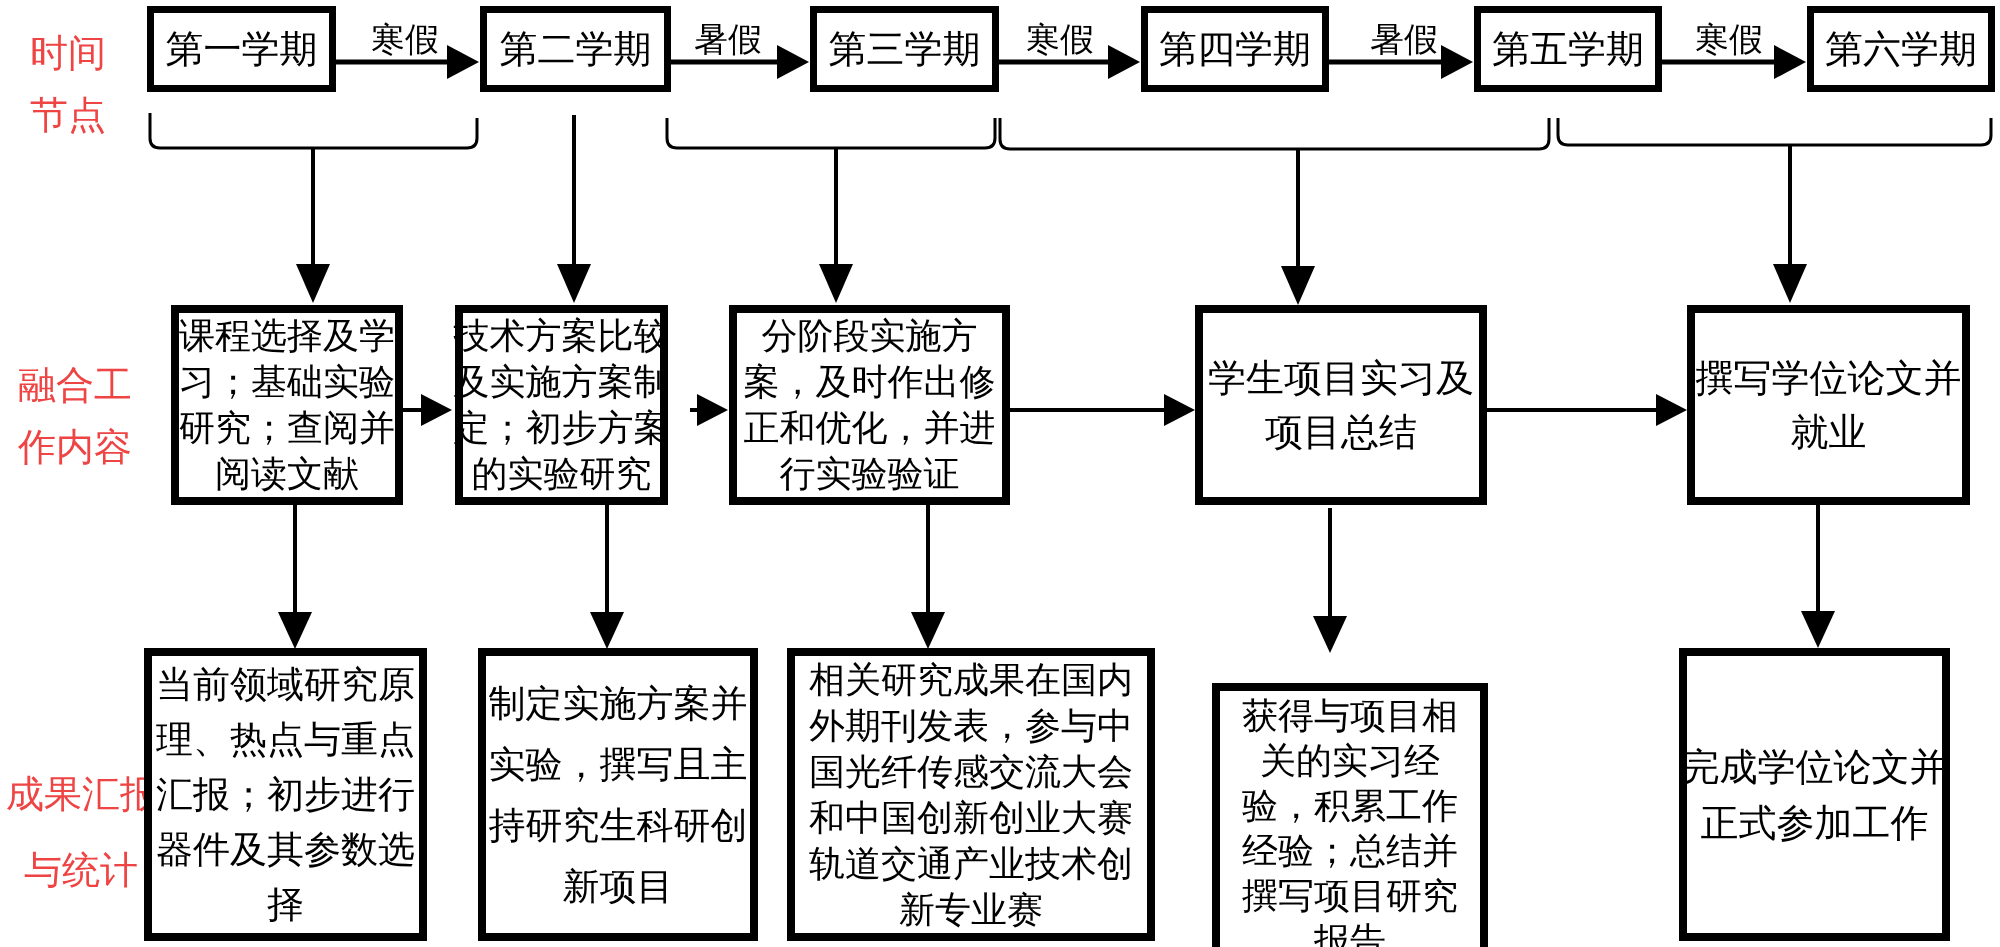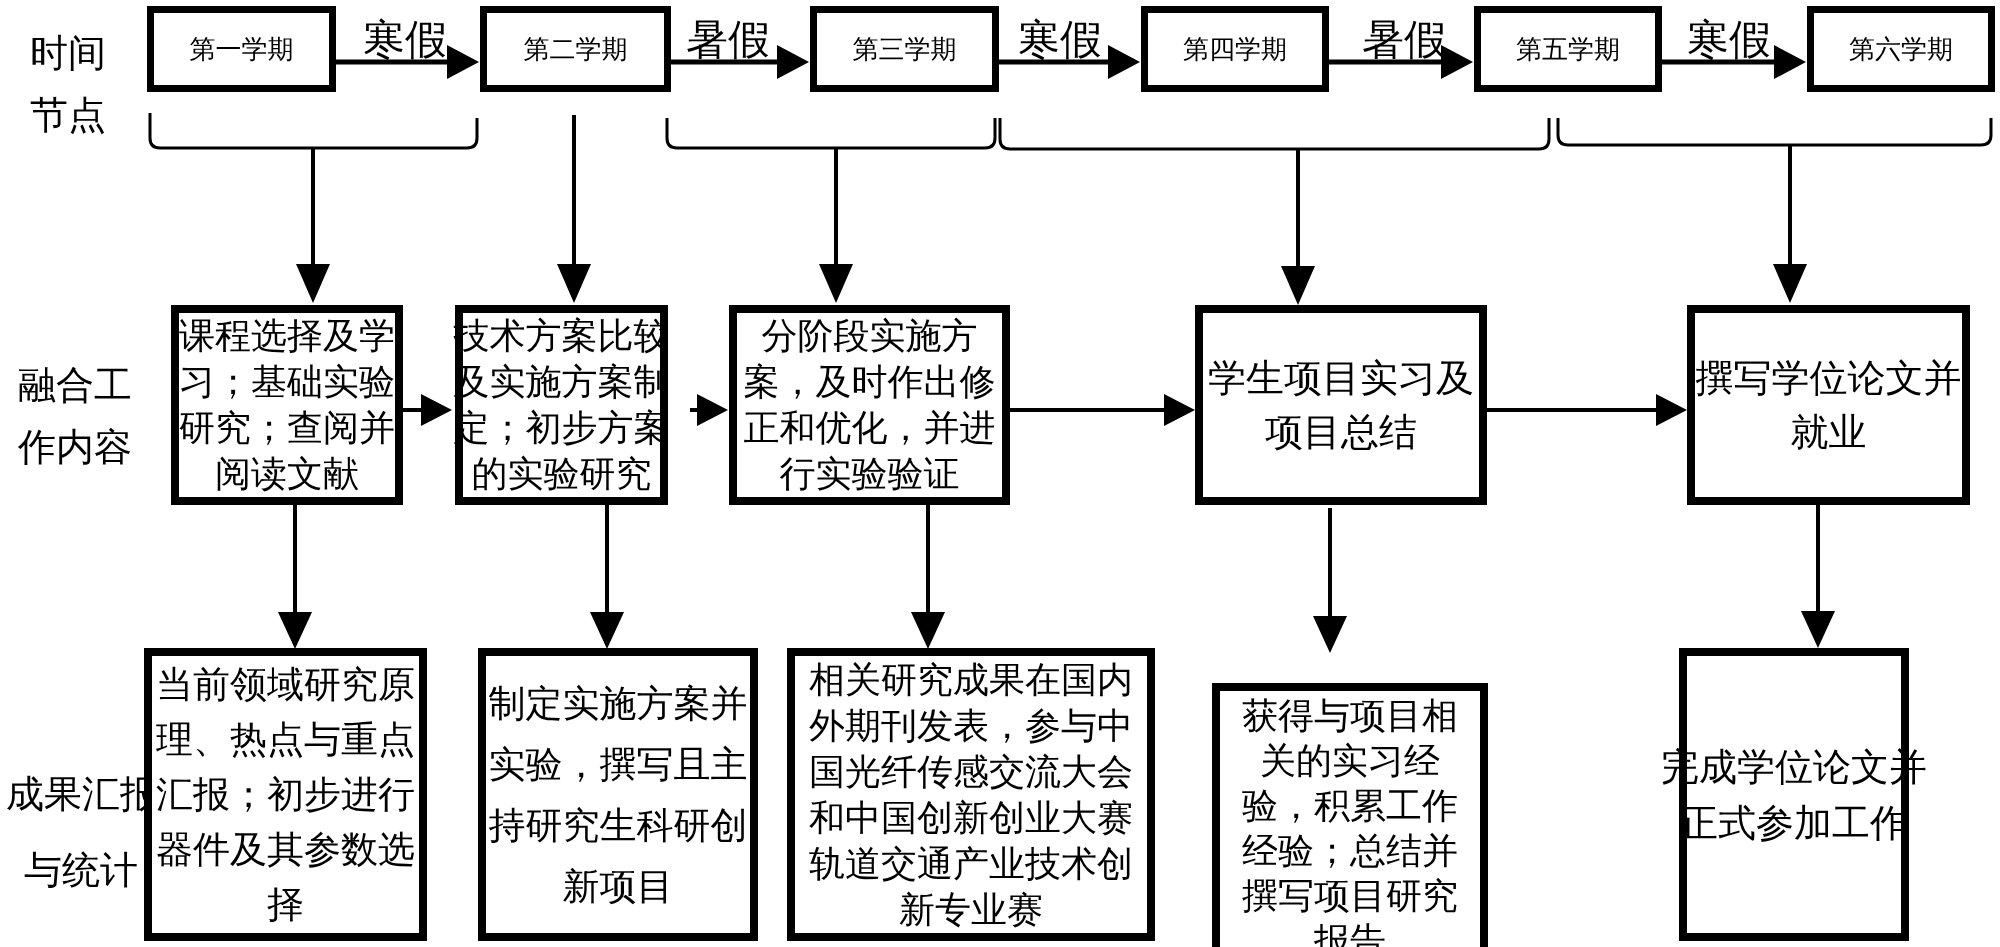--- a/index.html
+++ b/index.html
@@ -6,28 +6,28 @@
   .canvas{
     position:relative;width:2000px;height:947px;background:#ffffff;
     font-family:"Liberation Sans",sans-serif;color:#000000;overflow:hidden;
   }
   .layer{position:absolute;left:0;top:0;width:2000px;height:947px;}
   .box{
     position:absolute;box-sizing:border-box;border:7px solid #000000;background:#ffffff;
     display:flex;align-items:center;justify-content:center;
     text-align:center;white-space:pre;
   }
-  .sem{top:6px;height:86px;font-size:26px;}
+  .sem{top:6px;height:86px;font-size:38px;}
   .work{top:305px;height:200px;border-width:8px;font-size:36px;line-height:46px;}
   .result{top:648px;height:293px;border-width:8px;font-size:36px;line-height:46px;}
   .rowlabel{
-    position:absolute;text-align:center;white-space:pre;font-size:38px;color:#000000;
+    position:absolute;text-align:center;white-space:pre;font-size:38px;color:#ef4444;
   }
   .breaklbl{
-    position:absolute;top:18px;height:44px;font-size:42px;text-align:center;
+    position:absolute;top:18px;height:44px;font-size:34px;text-align:center;
     display:flex;align-items:center;justify-content:center;white-space:pre;
   }
   svg .ln{stroke:#000000;fill:none;}
   svg .hd{fill:#000000;stroke:none;}
 </style>
 </head>
 <body>
 
 <div class="canvas">
 
@@ -142,16 +142,16 @@
 国光纤传感交流大会
 和中国创新创业大赛
 轨道交通产业技术创
 新专业赛</div>
   <div class="box result" style="left:1212px;width:276px;top:651px;height:290px;line-height:45px;margin-top:32px;">获得与项目相
 关的实习经
 验，积累工作
 经验；总结并
 撰写项目研究
 报告</div>
-  <div class="box result" style="left:1679px;width:230px;font-size:38px;line-height:56px;">完成学位论文并
+  <div class="box result" style="left:1679px;width:271px;font-size:38px;line-height:56px;">完成学位论文并
 正式参加工作</div>
 
 </div>
 
 </body></html>

